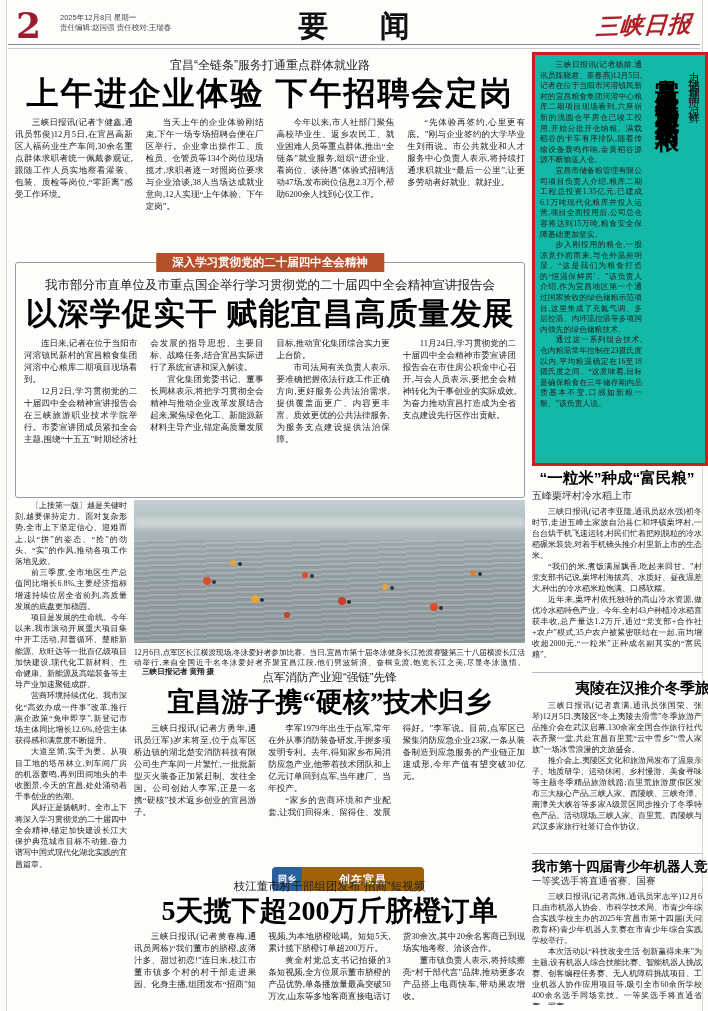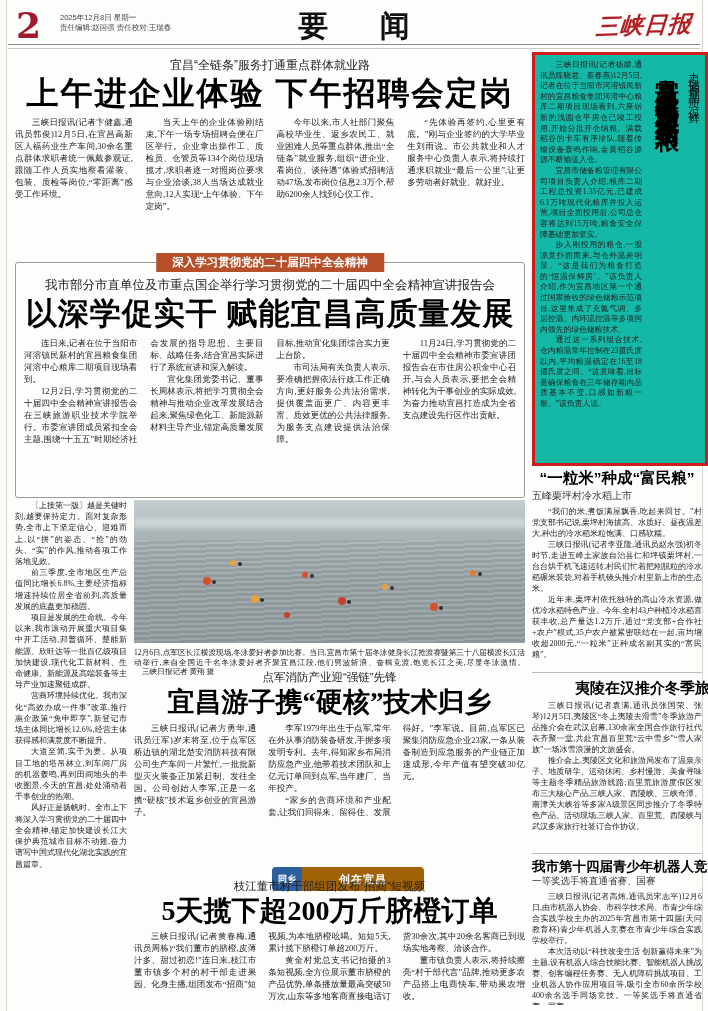--- a/index.html
+++ b/index.html
@@ -45,21 +45,21 @@
         background:repeating-linear-gradient(178deg,rgba(255,255,255,.10) 0 2px,rgba(0,0,0,.05) 2px 5px);}
   .buoys{position:absolute;width:6px;height:6px;border-radius:50%;background:transparent;
      box-shadow:70px 78px 0 1px #d94f2b,118px 96px 0 1px #e8a13c,168px 72px 0 0 #d94f2b,
                 205px 98px 0 1px #c7402a,248px 84px 0 0 #e8a13c,297px 104px 0 1px #d94f2b,
                 336px 70px 0 0 #e07b35,150px 112px 0 0 #c7402a,96px 60px 0 0 #e8a13c;}
   .heads{position:absolute;width:4px;height:4px;border-radius:50%;
      box-shadow:78px 80px 0 #30373b,126px 98px 0 #2a3134,176px 74px 0 #30373b,213px 100px 0 #2a3134,
                 256px 86px 0 #30373b,305px 106px 0 #2a3134,344px 72px 0 #30373b,104px 62px 0 #2a3134;}
   .caption{position:absolute;left:134px;top:648px;width:391px;font-size:7.6px;line-height:9.6px;
            text-align:justify;color:#222;}
-  .caption .credit{white-space:nowrap;padding-left:8px;font-weight:normal;}
+  .caption .credit{white-space:nowrap;padding-left:8px;font-weight:bold;}
 
   
   .ad-badge{position:absolute;left:272px;top:867px;width:152px;height:24px;display:flex;align-items:center;
             border-radius:4px;overflow:hidden;font-family:"Liberation Sans","DejaVu Sans",sans-serif;}
   .ad-badge .l{background:#2b5f9e;color:#fff;font-size:9px;font-weight:bold;height:100%;display:flex;
                align-items:center;padding:0 6px;}
   .ad-badge .r{background:#a16207;color:#fff;font-size:11px;font-weight:bold;flex:1;height:100%;
                display:flex;align-items:center;justify-content:center;letter-spacing:1px;}
 
   
@@ -165,22 +165,22 @@
         <p>步入刚投用的粮仓,一股凉意扑面而来,与仓外温差明显。“这是我们为粮食打造的‘恒温保鲜房’。”该负责人介绍,作为宜昌地区第一个通过国家验收的绿色储粮示范项目,这里集成了充氮气调、多层控温、内环流控温等多项国内领先的绿色储粮技术。</p>
         <p>通过这一系列组合技术,仓内粮温常年控制在23摄氏度以内,平均粮温稳定在16至18摄氏度之间。“这意味着,目标是确保粮食在三年储存期内品质基本不变,口感如新粮一般。”该负责人说。</p>
       </div>
     <div class="v-headline">宜昌首个绿色储粮示范库开仓纳粮</div>
     <div class="v-kicker">力保储存期品质“保鲜”</div>
   </div>
 
   <div class="r-head" style="top:468px;font-size:15.5px;">“一粒米”种成“富民粮”</div>
   <div class="r-sub" style="top:489px;">五峰栗坪村冷水稻上市</div>
   <div class="r-body" style="top:506px;height:162px;">
+      <p>三峡日报讯(记者李亚隆,通讯员赵永强)初冬时节,走进五峰土家族自治县仁和坪镇栗坪村,一台台烘干机飞速运转,村民们忙着把刚脱粒的冷水稻碾米装袋,对着手机镜头推介村里新上市的生态米。</p>
       <p>“我们的米,煮饭满屋飘香,吃起来回甘。”村党支部书记说,栗坪村海拔高、水质好、昼夜温差大,种出的冷水稻米粒饱满、口感软糯。</p>
-      <p>三峡日报讯(记者李亚隆,通讯员赵永强)初冬时节,走进五峰土家族自治县仁和坪镇栗坪村,一台台烘干机飞速运转,村民们忙着把刚脱粒的冷水稻碾米装袋,对着手机镜头推介村里新上市的生态米。</p>
       <p>近年来,栗坪村依托独特的高山冷水资源,做优冷水稻特色产业。今年,全村43户种植冷水稻喜获丰收,总产量达1.2万斤,通过“党支部+合作社+农户”模式,35户农户被紧密联结在一起,亩均增收超2000元,“一粒米”正种成名副其实的“富民粮”。</p>
     </div>
 
   <div class="sep" style="top:672px;"></div>
 
   <div class="r-head" style="top:679px;font-size:15px;margin-left:43px;">夷陵在汉推介冬季旅游产品</div>
   <div class="r-body" style="top:700px;height:150px;">
       <p>三峡日报讯(记者袁满,通讯员张国荣、张琴)12月5日,夷陵区“冬上夷陵去滑雪”冬季旅游产品推介会在武汉启幕,130余家全国合作旅行社代表齐聚一堂,共赴宜昌百里荒“云中雪乡”“雪人家族”一场冰雪浪漫的文旅盛会。</p>
       <p>推介会上,夷陵区文化和旅游局发布了温泉亲子、地质研学、运动休闲、乡村慢游、美食寻味等主题冬季精品旅游线路;百里荒旅游度假区发布三大核心产品,三峡人家、西陵峡、三峡奇潭、南津关大峡谷等多家A级景区同步推介了冬季特色产品。活动现场,三峡人家、百里荒、西陵峡与武汉多家旅行社签订合作协议。</p>
     </div>

